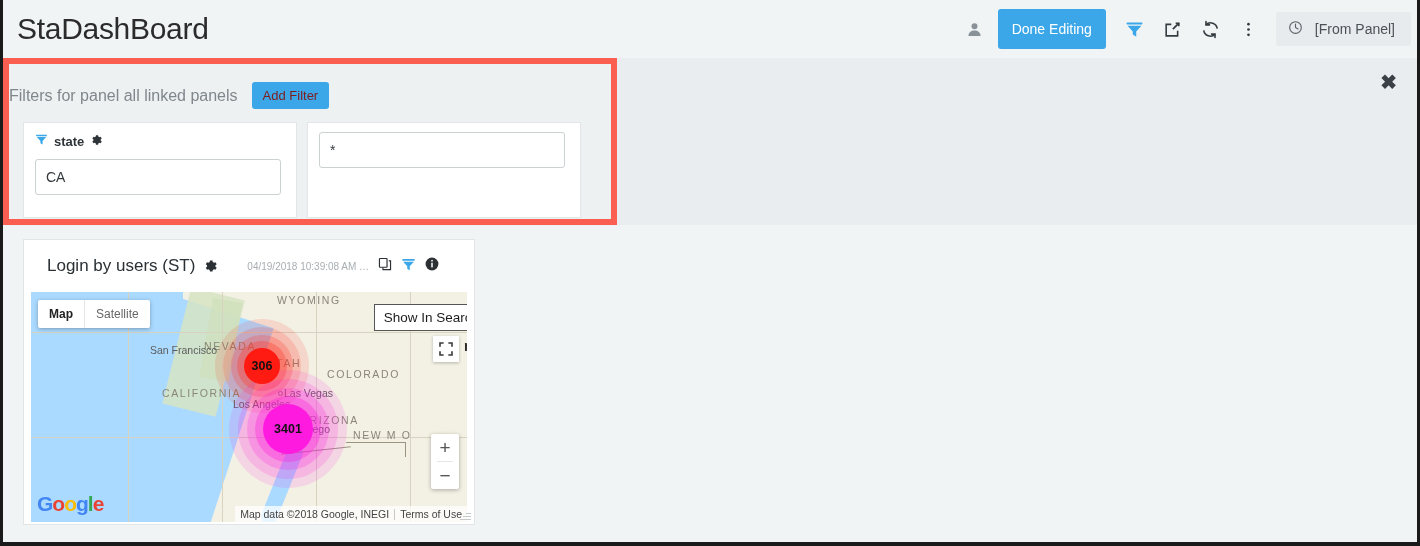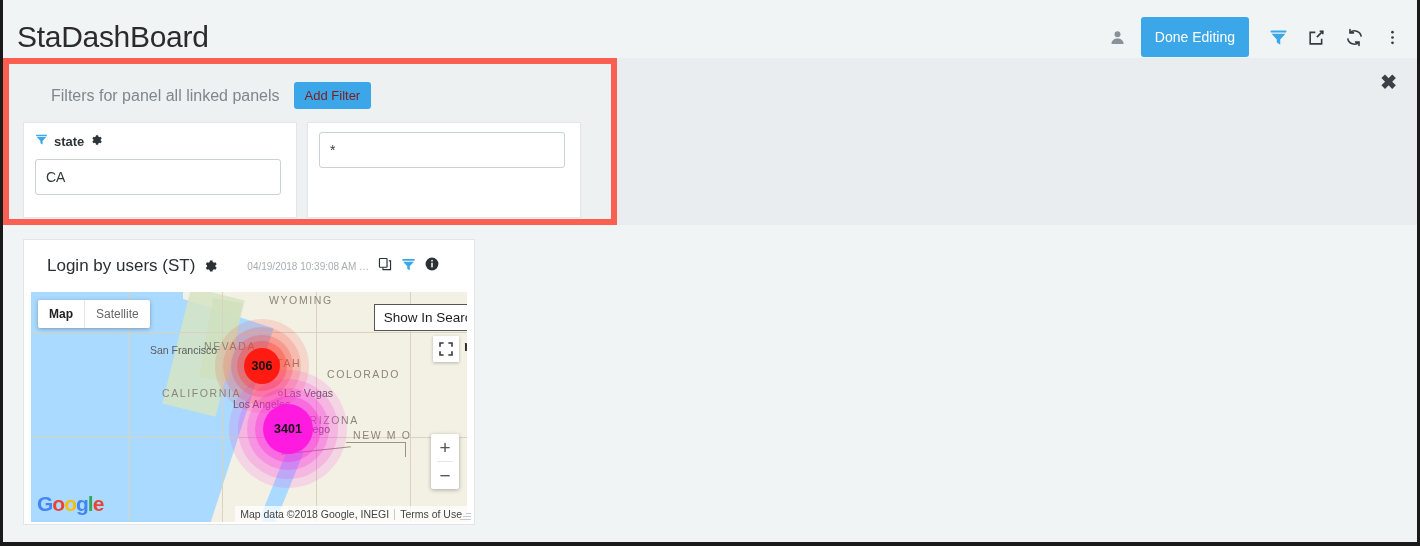--- a/index.html
+++ b/index.html
@@ -13,21 +13,21 @@
     position: relative;
     width: 1420px; height: 546px;
     background: #f1f4f5;
     border: 3px solid #1a1a1a;
     border-top: none;
     border-bottom-width: 4px;
   }
 
   
   .header {
-    position: absolute; top: 8px; left: 0;
+    position: absolute; top: 0; left: 0;
     width: 1414px; height: 58px;
     background: #f1f4f5;
     display: flex; align-items: center;
   }
   .app-title {
     font-size: 30px; font-weight: 400; color: #2b2b2b;
     letter-spacing: -0.3px; margin-left: 14px;
     white-space: nowrap;
   }
   .header-right {
@@ -65,22 +65,21 @@
     background: #e9edef;
   }
   .filter-box {
     position: absolute; top: 0; left: 0;
     width: 614px; height: 167px;
     border: 6px solid #fb5f51;
     background: #eef1f2;
   }
   .filter-box-head {
     display: flex; align-items: center; gap: 14px;
-    padding: 18px 0 0 20px;
-    margin-left: 22px;
+    padding: 18px 0 0 0;
   }
   .filter-head-label {
     font-size: 16px; color: #7f878c; white-space: nowrap;
   }
   .btn-add-filter {
     background: #3ba7e8; color: #7f1d1d; border: none;
     border-radius: 3px; font-size: 13px;
     font-family: "Liberation Sans", sans-serif;
     padding: 7px 11px; cursor: pointer; line-height: 1;
     white-space: nowrap;
@@ -334,20 +333,29 @@
       </div>
 
       <div class="hdr-icon icon-dark">
         <svg width="17" height="17" viewBox="0 0 24 24" fill="currentColor">
           <circle cx="12" cy="4.5" r="1.9"></circle>
             <circle cx="12" cy="12" r="1.9"></circle>
             <circle cx="12" cy="19.5" r="1.9"></circle>
         </svg>
       </div>
 
+      <div class="timepicker">
+        <span>
+          <svg width="15" height="15" viewBox="0 0 24 24" fill="none" stroke="#5b6267" stroke-width="1.8">
+            <circle cx="12" cy="12" r="9.3"></circle>
+              <path d="M12 6.4V12l4 2.4" stroke-linecap="round"></path>
+          </svg>
+        </span>
+        <span class="tp-label">[From Panel]</span>
+      </div>
 
     </div>
   </div>
 
   <div class="filter-band">
 
     <div class="close-x">✖</div>
 
     <div class="filter-box">
 
@@ -431,21 +439,21 @@
       <div class="grid-line gl-v" style="left:191px;"></div>
       <div class="grid-line gl-v" style="left:285px;"></div>
       <div class="grid-line gl-v" style="left:379px;"></div>
       <div class="grid-line gl-h" style="top:40px;"></div>
       <div class="grid-line gl-h" style="top:145px;"></div>
 
       <div class="border-line" style="top:158px;left:250px;width:70px;transform:rotate(-6deg);"></div>
       <div class="border-line" style="top:150px;left:315px;width:60px;"></div>
       <div class="border-line" style="top:150px;left:374px;width:1px;height:15px;"></div>
 
-      <div class="state-label" style="top:2px;left:238px;">WYOMING</div>
+      <div class="state-label" style="top:2px;left:246px;">WYOMING</div>
       <div class="state-label" style="top:48px;left:173px;">NEVADA</div>
       <div class="state-label" style="top:65px;left:236px;">UTAH</div>
       <div class="state-label" style="top:76px;left:296px;">COLORADO</div>
       <div class="state-label" style="top:95px;left:131px;">CALIFORNIA</div>
       <div class="state-label" style="top:122px;left:270px;">ARIZONA</div>
       <div class="state-label" style="top:137px;left:322px;">NEW M       O</div>
 
       <div class="city-label" style="top:52px;left:119px;">San Francisco</div>
       <div class="city-dot" style="top:99px;left:247px;"></div>
       <div class="city-label" style="top:95px;left:253px;">Las Vegas</div>

